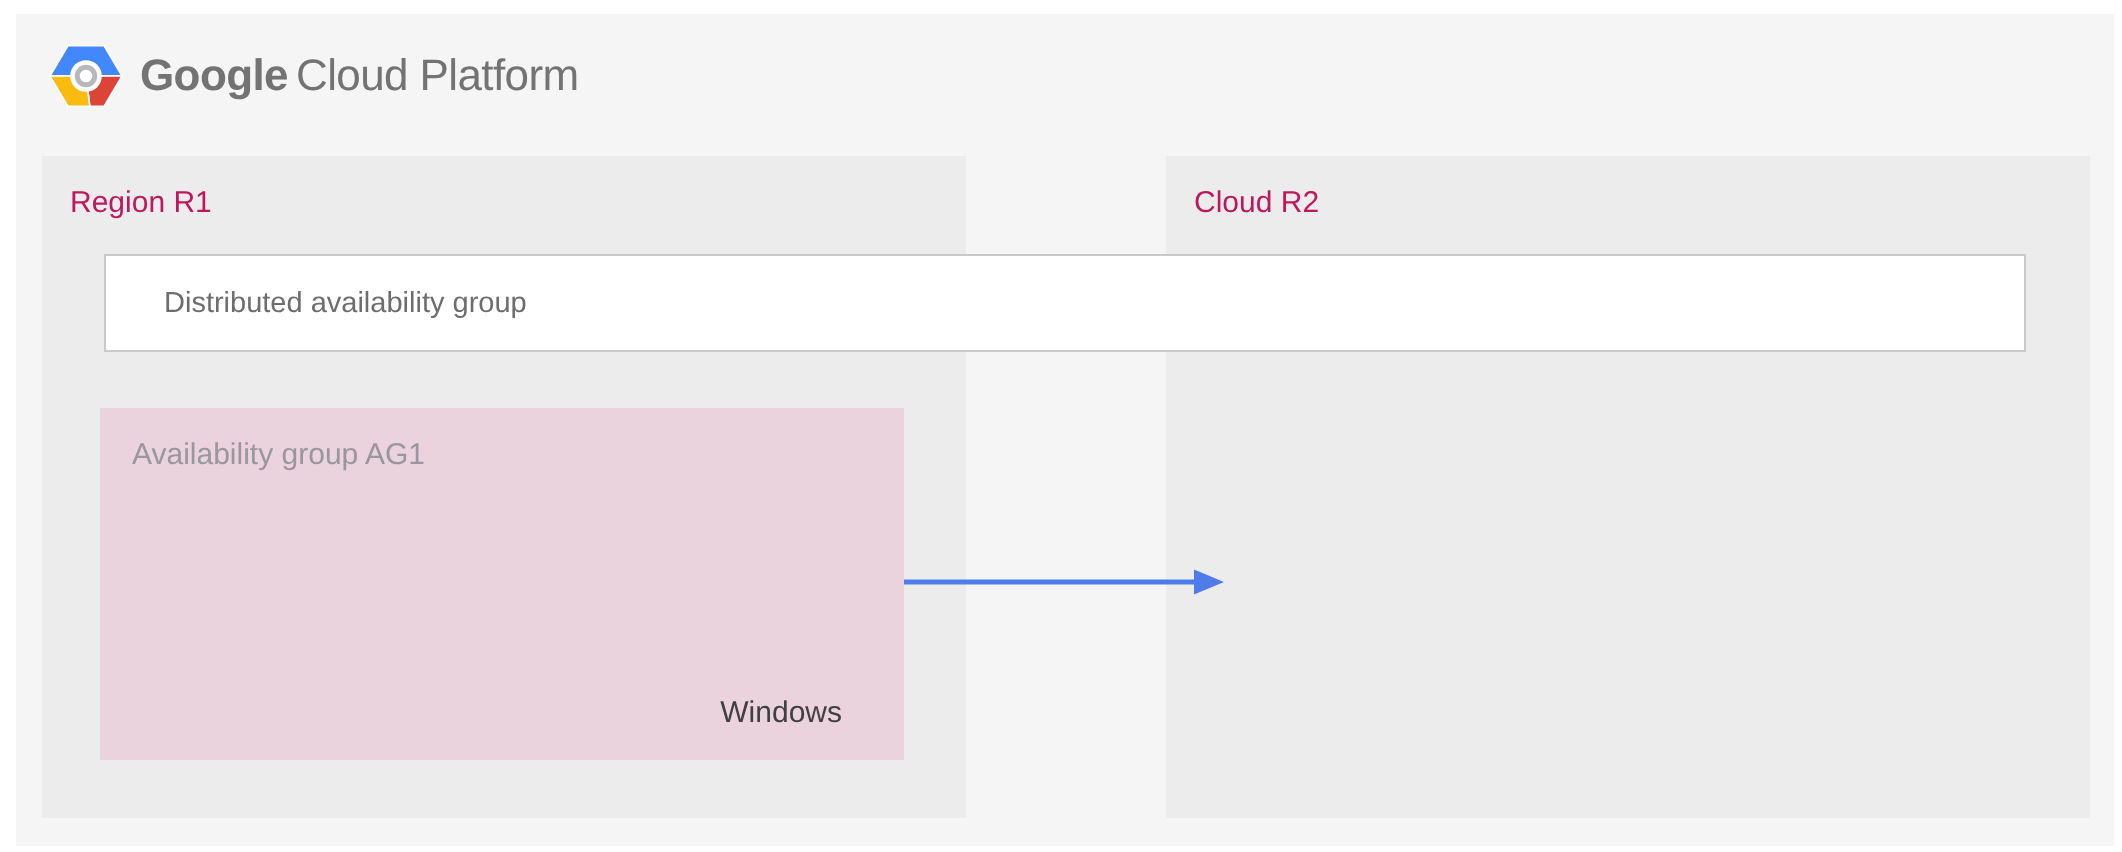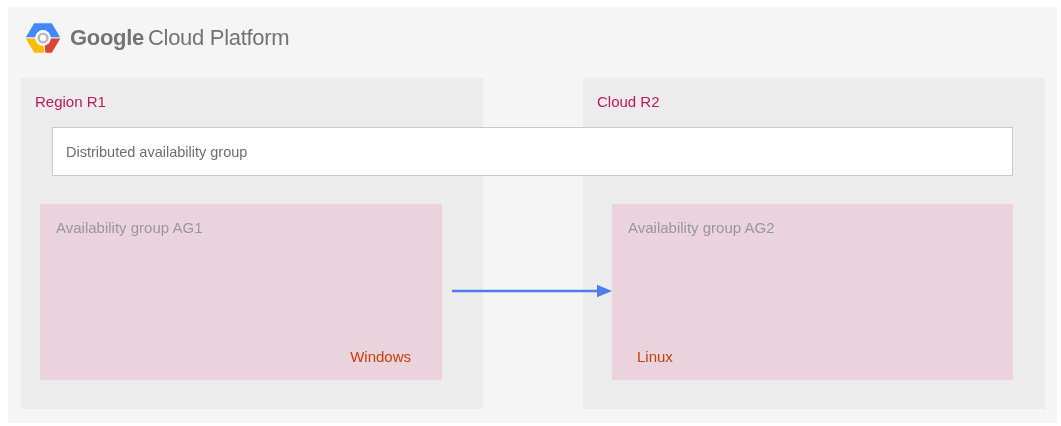--- a/index.html
+++ b/index.html
@@ -57,47 +57,48 @@
 
   
   .dag-box {
     position: absolute;
     left: 44px; top: 120px;
     width: 961px; height: 49px;
     background: #ffffff;
     border: 1px solid #c9c9c9;
     display: flex;
     align-items: center;
+    padding-left: 16px;
   }
   .dag-label {
     margin-left: 13px;
     font-size: 14.5px;
     color: #6d6d6d;
   }
 
   
   .ag-box {
     position: absolute;
     top: 197px;
     height: 176px;
     background: #ebd3de;
   }
-  .ag1 { left: 32px;  width: 402px; }
+  .ag1 { left: 42px;  width: 402px; }
   .ag2 { left: 604px; width: 401px; }
   .ag-label {
     position: absolute;
     left: 16px; top: 15px;
     font-size: 15px;
     color: #99969d;
   }
   .os-label {
     position: absolute;
     bottom: 15px;
     font-size: 15px;
-    color: #c2410c;
+    color: #404040;
   }
   .os-right { right: 31px; }
   .os-left  { left: 25px; }
 
   
   .arrow-svg {
     position: absolute;
     left: 444px; top: 274px;
     width: 160px; height: 20px;
     display: block;
@@ -136,24 +137,20 @@
 
     <div class="dag-box">
       <div class="dag-label">Distributed availability group</div>
     </div>
 
     <div class="ag-box ag1">
       <div class="ag-label">Availability group AG1</div>
       <div class="os-label os-right">Windows</div>
     </div>
 
-    <div class="ag-box ag2">
-      <div class="ag-label">Availability group AG2</div>
-      <div class="os-label os-left">Linux</div>
-    </div>
 
     <svg class="arrow-svg" viewBox="0 0 160 20" aria-hidden="true">
       <line x1="0" y1="10" x2="147" y2="10" stroke="#4e7cea" stroke-width="2.4"></line>
       <polygon points="145,3.8 160,10 145,16.2" fill="#4e7cea"></polygon>
     </svg>
 
   </div>
 </div>
 
 </body></html>

